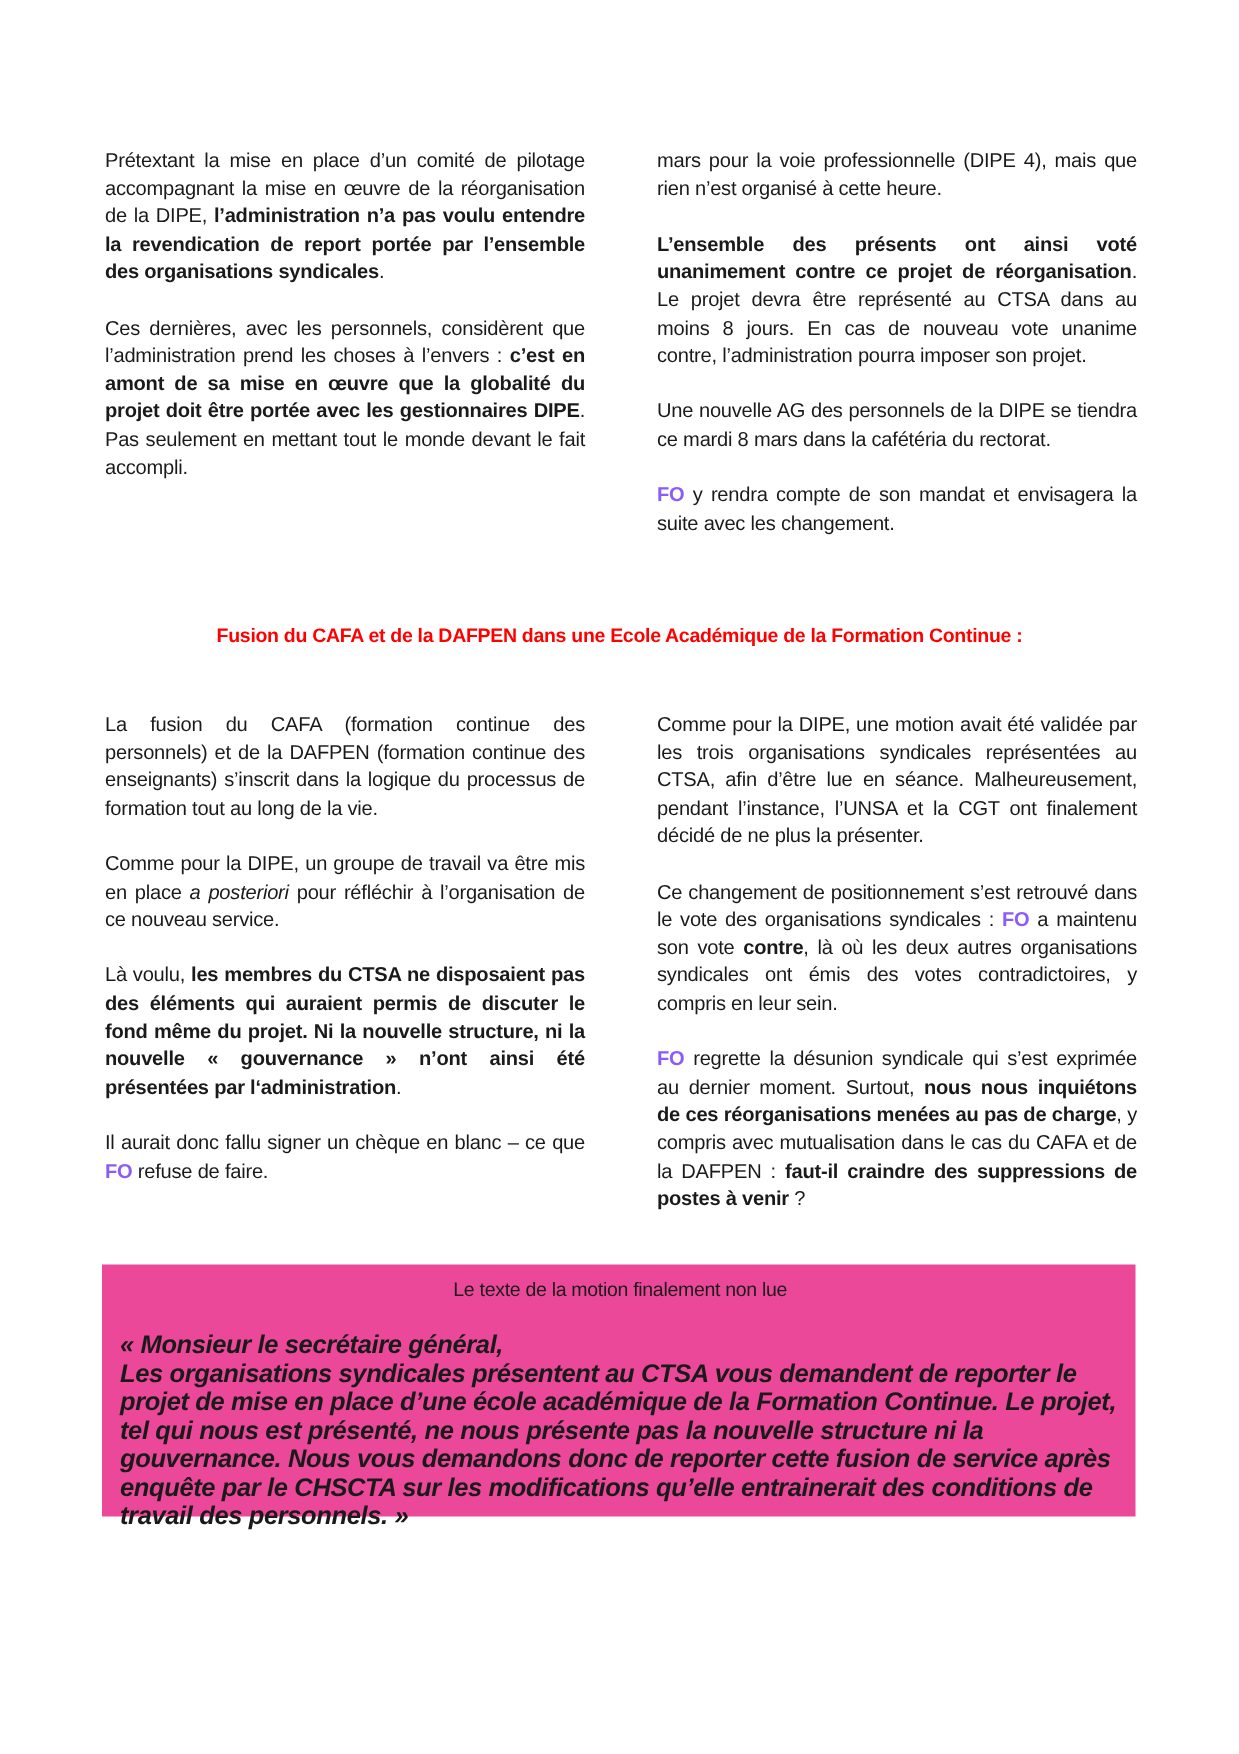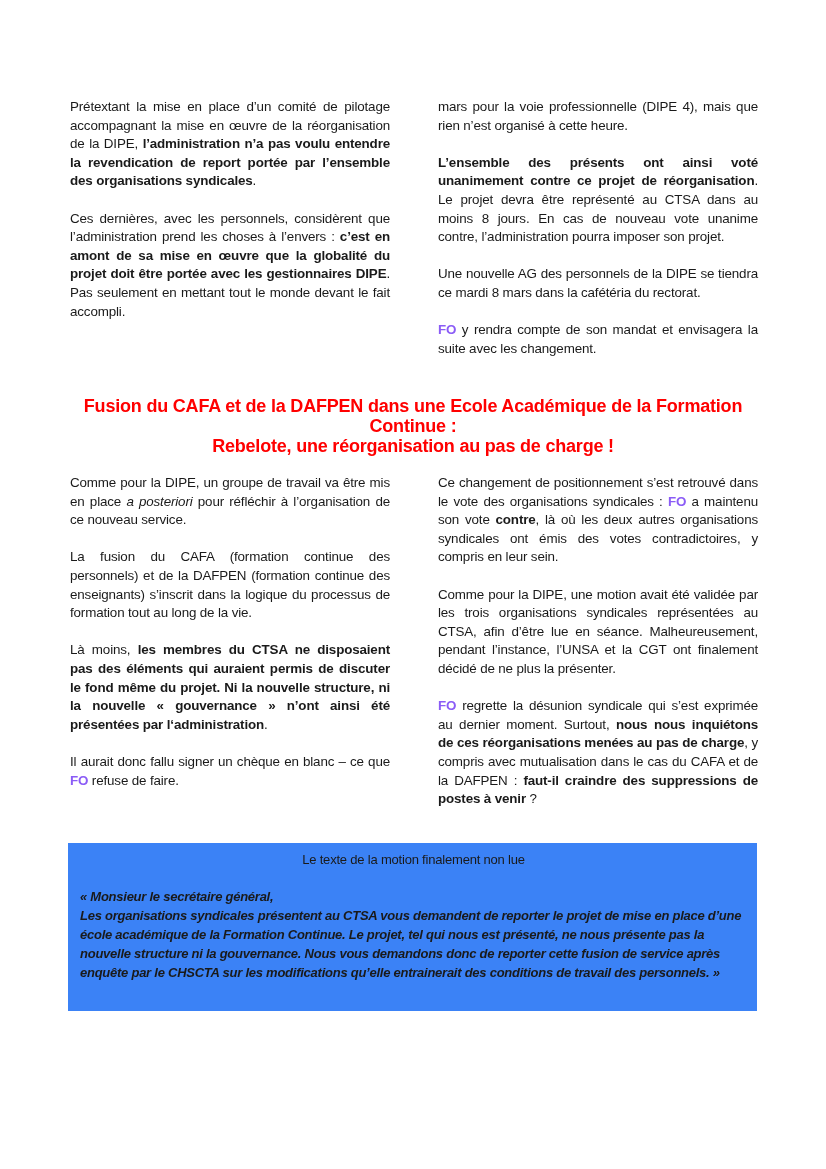--- a/index.html
+++ b/index.html
@@ -14,62 +14,61 @@
     .col p { margin: 0 0 18.6px 0; }
     .col p.tight { margin-bottom: 0; }
     .col-left-1 { left: 70px; top: 98px; }
     .col-right-1 { left: 438px; top: 98px; }
     .col-left-2 { left: 70px; top: 474px; }
     .col-right-2 { left: 438px; top: 474px; }
     b { font-weight: bold; }
     i { font-style: italic; }
     .red { color: #8b5cf6; font-weight: bold; }
     .heading {
-      position: absolute; left: 60px; width: 706px; top: 396px; text-align: center;
-      color: #ff0000; font-weight: bold; font-size: 18px; line-height: 20px; letter-spacing: -0.2px;
+      position: absolute; left: 60px; width: 706px; top: 414px; text-align: center;
+      color: #ff0000; font-weight: bold; font-size: 13px; line-height: 20px; letter-spacing: -0.2px;
     }
     .motion-box {
       position: absolute; left: 68px; top: 843px; width: 689px; height: 168px;
-      background: #3b82f6; box-sizing: border-box; padding: 8px 10px 0 12px;
+      background: #ec4899; box-sizing: border-box; padding: 8px 10px 0 12px;
     }
     .motion-title {
       text-align: center; font-size: 13px; line-height: 18px; margin-bottom: 18px; letter-spacing: -0.2px;
     }
     .motion-text {
-      font-size: 13px; line-height: 19px; font-weight: bold; font-style: italic; letter-spacing: -0.25px;
+      font-size: 17px; line-height: 19px; font-weight: bold; font-style: italic; letter-spacing: -0.25px;
     }
   </style>
 </head>
 <body>
 
 <div class="col col-left-1">
     <p><span>Prétextant la mise en place d’un comité de pilotage accompagnant la mise en œuvre de la réorganisation de la DIPE, </span><b>l’administration n’a pas voulu entendre la revendication de report portée par l’ensemble des organisations syndicales</b><span>.</span></p>
     <p><span>Ces dernières, avec les personnels, considèrent que l’administration prend les choses à l’envers : </span><b>c’est en amont de sa mise en œuvre que la globalité du projet doit être portée avec les gestionnaires DIPE</b><span>. Pas seulement en mettant tout le monde devant le fait accompli.</span></p>
   </div>
 <div class="col col-right-1">
     <p><span>mars pour la voie professionnelle (DIPE 4), mais que rien n’est organisé à cette heure.</span></p>
     <p><b>L’ensemble des présents ont ainsi voté unanimement contre ce projet de réorganisation</b><span>. Le projet devra être représenté au CTSA dans au moins 8 jours. En cas de nouveau vote unanime contre, l’administration pourra imposer son projet.</span></p>
     <p><span>Une nouvelle AG des personnels de la DIPE se tiendra ce mardi 8 mars dans la cafétéria du rectorat.</span></p>
     <p class="tight"><span class="red">FO</span><span> y rendra compte de son mandat et envisagera la suite avec les changement.</span></p>
   </div>
 
 <div class="heading">
   <div>Fusion du CAFA et de la DAFPEN dans une Ecole Académique de la Formation Continue :</div>
-  <div>Rebelote, une réorganisation au pas de charge !</div>
 </div>
 
 <div class="col col-left-2">
+    <p><span>La fusion du CAFA (formation continue des personnels) et de la DAFPEN (formation continue des enseignants) s’inscrit dans la logique du processus de formation tout au long de la vie.</span></p>
     <p><span>Comme pour la DIPE, un groupe de travail va être mis en place </span><i>a posteriori</i><span> pour réfléchir à l’organisation de ce nouveau service.</span></p>
-    <p><span>La fusion du CAFA (formation continue des personnels) et de la DAFPEN (formation continue des enseignants) s’inscrit dans la logique du processus de formation tout au long de la vie.</span></p>
-    <p><span>Là moins, </span><b>les membres du CTSA ne disposaient pas des éléments qui auraient permis de discuter le fond même du projet. Ni la nouvelle structure, ni la nouvelle « gouvernance » n’ont ainsi été présentées par l‘administration</b><span>.</span></p>
+    <p><span>Là voulu, </span><b>les membres du CTSA ne disposaient pas des éléments qui auraient permis de discuter le fond même du projet. Ni la nouvelle structure, ni la nouvelle « gouvernance » n’ont ainsi été présentées par l‘administration</b><span>.</span></p>
     <p class="tight"><span>Il aurait donc fallu signer un chèque en blanc – ce que </span><span class="red">FO</span><span> refuse de faire.</span></p>
   </div>
 <div class="col col-right-2">
+    <p><span>Comme pour la DIPE, une motion avait été validée par les trois organisations syndicales représentées au CTSA, afin d’être lue en séance. Malheureusement, pendant l’instance, l’UNSA et la CGT ont finalement décidé de ne plus la présenter.</span></p>
     <p><span>Ce changement de positionnement s’est retrouvé dans le vote des organisations syndicales : </span><span class="red">FO</span><span> a maintenu son vote </span><b>contre</b><span>, là où les deux autres organisations syndicales ont émis des votes contradictoires, y compris en leur sein.</span></p>
-    <p><span>Comme pour la DIPE, une motion avait été validée par les trois organisations syndicales représentées au CTSA, afin d’être lue en séance. Malheureusement, pendant l’instance, l’UNSA et la CGT ont finalement décidé de ne plus la présenter.</span></p>
     <p class="tight"><span class="red">FO</span><span> regrette la désunion syndicale qui s’est exprimée au dernier moment. Surtout, </span><b>nous nous inquiétons de ces réorganisations menées au pas de charge</b><span>, y compris avec mutualisation dans le cas du CAFA et de la DAFPEN : </span><b>faut-il craindre des suppressions de postes à venir</b><span> ?</span></p>
   </div>
 
 <div class="motion-box">
   <div class="motion-title">Le texte de la motion finalement non lue</div>
   <div class="motion-text">
     <div>« Monsieur le secrétaire général,</div>
     <div>Les organisations syndicales présentent au CTSA vous demandent de reporter le projet de mise en place d’une école académique de la Formation Continue. Le projet, tel qui nous est présenté, ne nous présente pas la nouvelle structure ni la gouvernance. Nous vous demandons donc de reporter cette fusion de service après enquête par le CHSCTA sur les modifications qu’elle entrainerait des conditions de travail des personnels. »</div>
   </div>
 </div>

